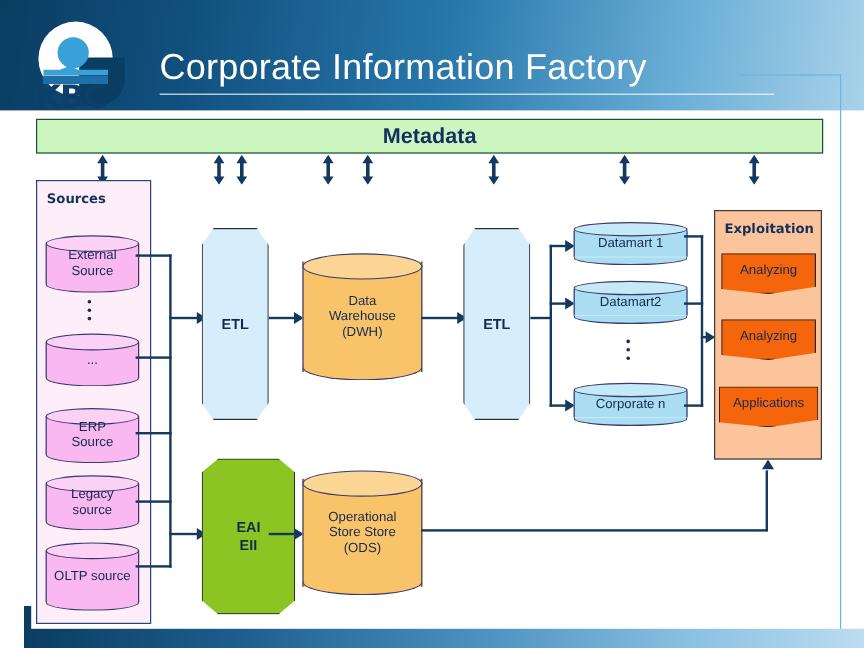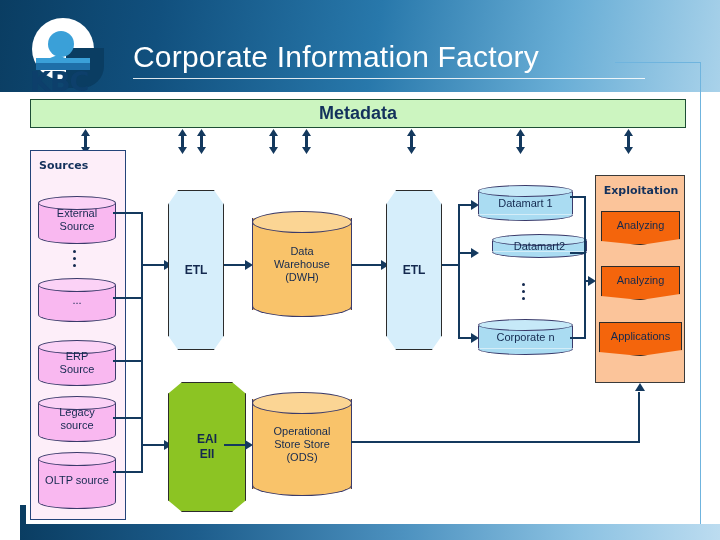--- a/index.html
+++ b/index.html
@@ -324,21 +324,21 @@
   <div class="ln hline" style="left:458px;top:337px;width:15px;"></div>
   <div class="arrowhead ar-right" style="left:471px;top:333px;"></div>
 
   <div class="cyl blue" style="left:478px;top:185px;width:95px;height:36px;">
     <div class="body"></div>
     <div class="top" style="height:12px;"></div>
     <div class="bot" style="height:12px;"></div>
     <div class="lbl">Datamart 1</div>
   </div>
 
-  <div class="cyl blue" style="left:492px;top:234px;width:95px;height:24px;">
+  <div class="cyl blue" style="left:478px;top:234px;width:95px;height:36px;">
     <div class="body"></div>
     <div class="top" style="height:12px;"></div>
     <div class="bot" style="height:12px;"></div>
     <div class="lbl">Datamart2</div>
   </div>
 
   <div class="dots" style="left:522px;top:283px;">
     <i></i>
       <i></i>
       <i></i>

